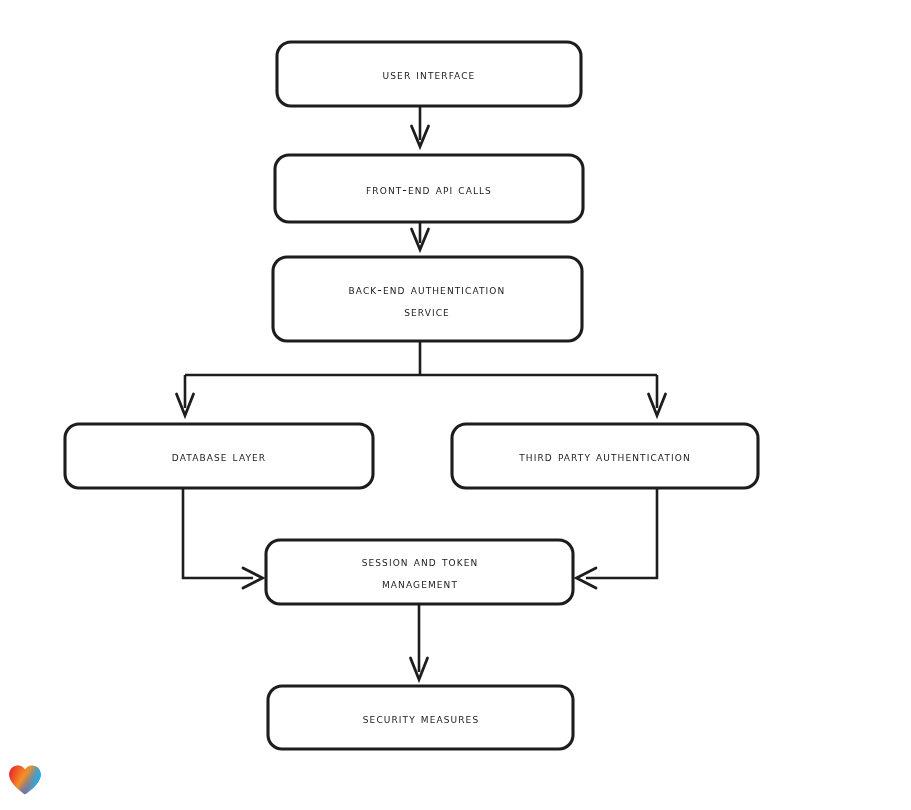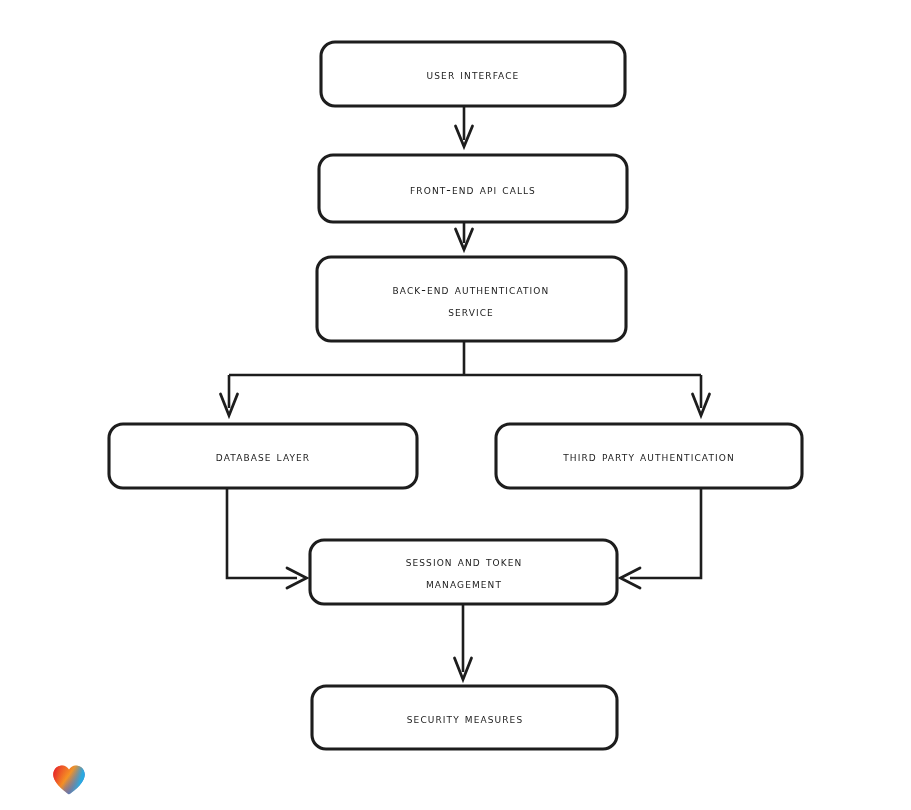--- a/index.html
+++ b/index.html
@@ -12,21 +12,20 @@
     height: 810px;
     position: relative;
     overflow: hidden;
     font-family: "DejaVu Sans", sans-serif;
   }
   #canvas-root {
     position: absolute;
     left: 0; top: 0;
     width: 766px;
     height: 810px;
-    margin-left: 44px;
   }
   svg.flow {
     position: absolute;
     left: 0; top: 0;
     width: 911px;
     height: 810px;
     display: block;
   }
   .node-text {
     font-family: "DejaVu Sans", sans-serif;

